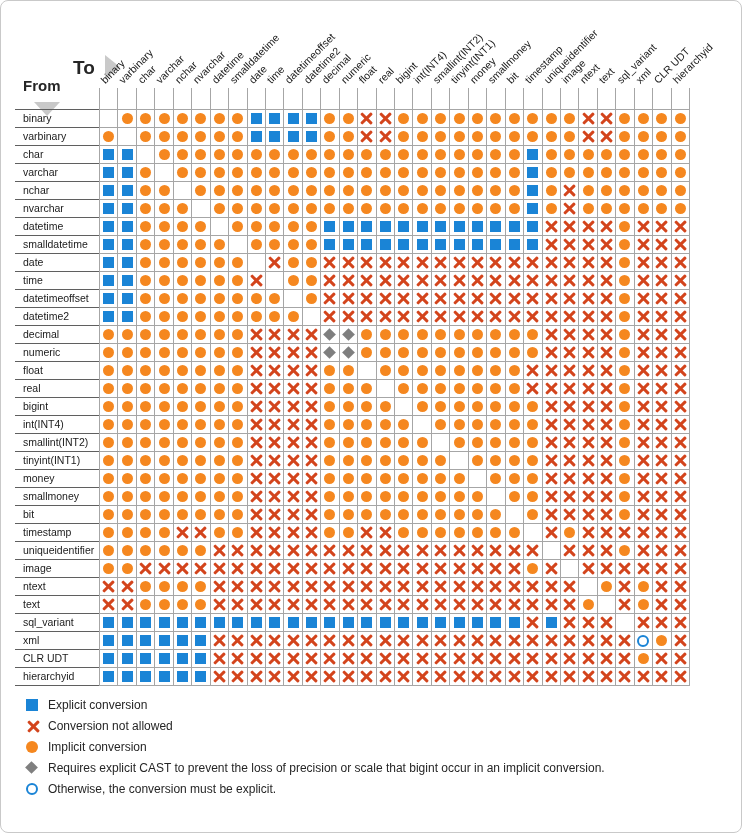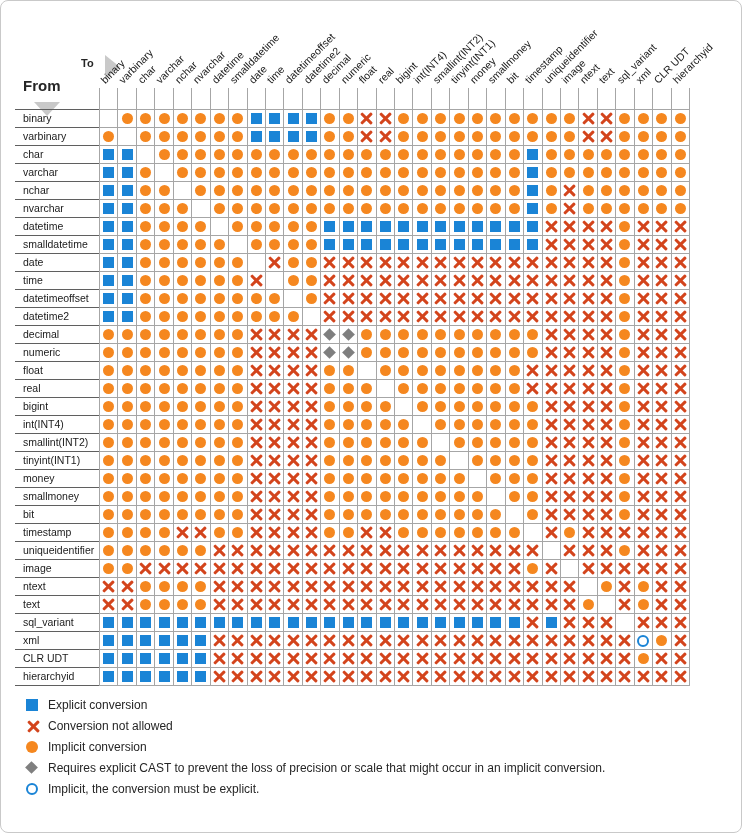--- a/index.html
+++ b/index.html
@@ -1,20 +1,20 @@
 <!DOCTYPE html>
 <html><head>
 <meta charset="utf-8">
 <style>
   html,body{margin:0;padding:0;background:#fff;}
   body{font-family:"Liberation Sans","DejaVu Sans",sans-serif;color:#262626;}
   .page{position:relative;width:740px;height:831px;background:#fff;border:1px solid #c9c9c9;border-radius:8px;overflow:hidden;}
 
   
-  .to-label{position:absolute;left:80px;top:56px;font-size:11px;font-weight:700;color:#262626;text-align:right;}
+  .to-label{position:absolute;left:72px;top:56px;font-size:19px;font-weight:700;color:#262626;text-align:right;}
   .to-arrow{position:absolute;left:104px;top:54px;width:0;height:0;border-left:15px solid #c9c9c9;border-top:12px solid transparent;border-bottom:12px solid transparent;}
   .from-label{position:absolute;left:22px;top:76px;font-size:15px;font-weight:700;color:#262626;}
   .from-arrow{position:absolute;left:33px;top:101px;width:0;height:0;border-top:14px solid #c9c9c9;border-left:13px solid transparent;border-right:13px solid transparent;}
 
   
   .tick{position:absolute;top:87px;width:1px;height:21px;background:#a6a6a6;}
   .colLabel{position:absolute;top:70px;height:16px;line-height:16px;font-size:10.5px;color:#1a1a1a;white-space:nowrap;transform:rotate(-45deg);transform-origin:0 100%;}
 
   
   .row-labels{position:absolute;left:14px;top:108px;width:84px;border-top:1px solid #5f5f5f;}
@@ -3194,25 +3194,25 @@
     <div class="legend-item">
       <span class="legend-sym">
           <span class="sym-I"></span>
         </span>
       <span class="legend-text">Implicit conversion</span>
     </div>
     <div class="legend-item">
       <span class="legend-sym">
           <span class="sym-D"></span>
         </span>
-      <span class="legend-text">Requires explicit CAST to prevent the loss of precision or scale that might occur in an implicit conversion.</span>
+      <span class="legend-text">Requires explicit CAST to prevent the loss of precision or scale that bigint occur in an implicit conversion.</span>
     </div>
     <div class="legend-item">
       <span class="legend-sym">
           <span class="sym-U"></span>
         </span>
       <span class="legend-text">
-        <span class="line">Implicit, the conversion must be explicit.</span>
+        <span class="line">Otherwise, the conversion must be explicit.</span>
       </span>
     </div>
   </div>
 
 </div>
 
 </body></html>

